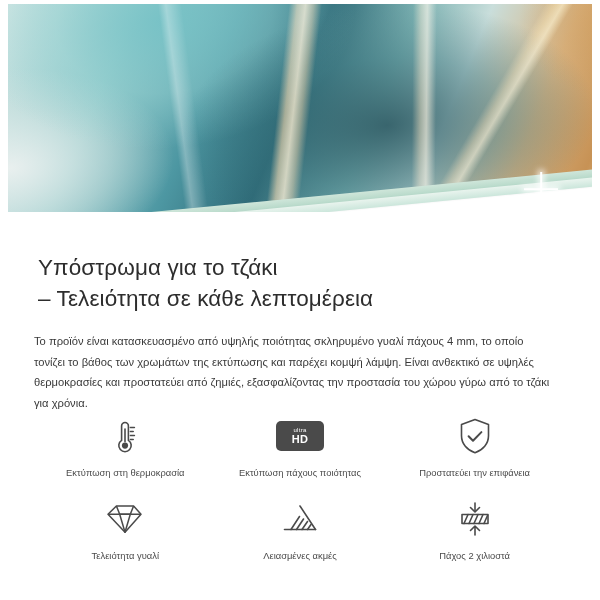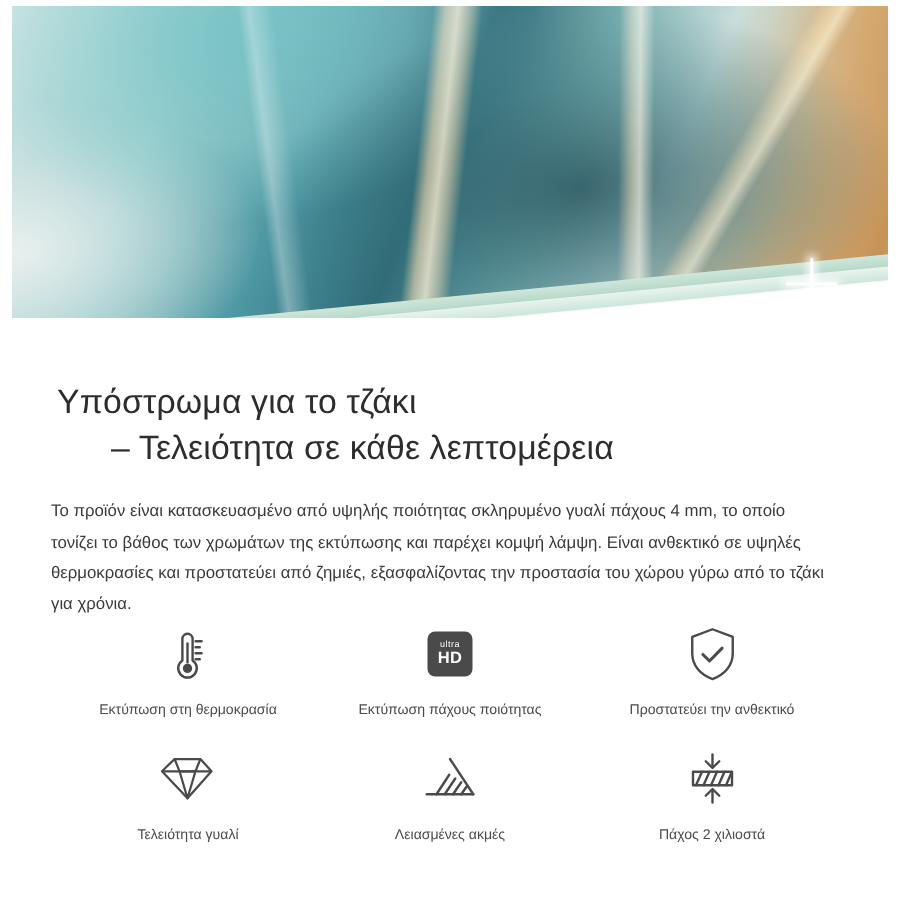--- a/index.html
+++ b/index.html
@@ -121,21 +121,21 @@
   }
   .headline {
     margin: 0;
     padding: 18px 38px 0 38px;
     font-size: 22.5px;
     line-height: 31px;
     font-weight: 400;
     color: #2d2d2d;
     letter-spacing: 0.1px;
   }
-  .headline .line2 { display: block; margin-left: 36px; }
+  .headline .line2 { display: block; }
   .body-copy {
     margin: 0;
     padding: 17px 46px 0 34px;
     font-size: 11.2px;
     line-height: 20.5px;
     color: #3a3a3a;
   }
 
   
   .features {
@@ -159,21 +159,21 @@
     align-items: center;
     justify-content: center;
   }
   .feature-label {
     margin-top: 9px;
     font-size: 9.4px;
     color: #4a4a4a;
     line-height: 12px;
   }
   .hd-badge {
-    width: 30px;
+    width: 48px;
     height: 30px;
     border-radius: 5px;
     background: #4a4a4a;
     color: #ffffff;
     display: flex;
     flex-direction: column;
     align-items: center;
     justify-content: center;
     line-height: 1;
   }
@@ -227,21 +227,21 @@
         <div class="feature-label">Εκτύπωση πάχους ποιότητας</div>
       </div>
 
       <div class="feature">
         <div class="feature-icon">
           <svg width="38" height="42" viewBox="0 0 38 42" fill="none" stroke="#4a4a4a" stroke-width="1.6" stroke-linecap="round" stroke-linejoin="round">
             <path d="M19 4.5 5.5 9.6v11.1c0 8.1 5.6 14.3 13.5 17 7.9-2.7 13.5-8.9 13.5-17V9.6L19 4.5z"></path>
             <path d="M12.6 21.3l4.4 4.4 8.4-8.6" stroke-width="2"></path>
           </svg>
         </div>
-        <div class="feature-label">Προστατεύει την ανθεκτικό</div>
+        <div class="feature-label">Προστατεύει την επιφάνεια</div>
       </div>
 
       <div class="feature">
         <div class="feature-icon">
           <svg width="42" height="36" viewBox="0 0 42 36" fill="none" stroke="#4a4a4a" stroke-width="1.5" stroke-linejoin="round">
             <path d="M12.4 5h17.2l7.4 8.2L21 31.2 4 13.2 12.4 5z"></path>
             <path d="M4 13.2h33M12.4 5l3.3 8.2L21 31.2l5.3-18 3.3-8.2"></path>
             <path d="M15.7 13.2h10.6"></path>
           </svg>
         </div>

